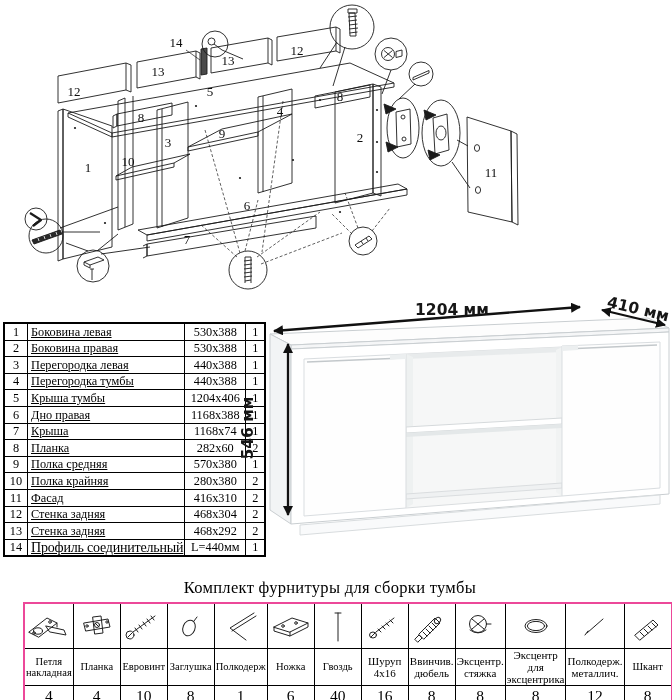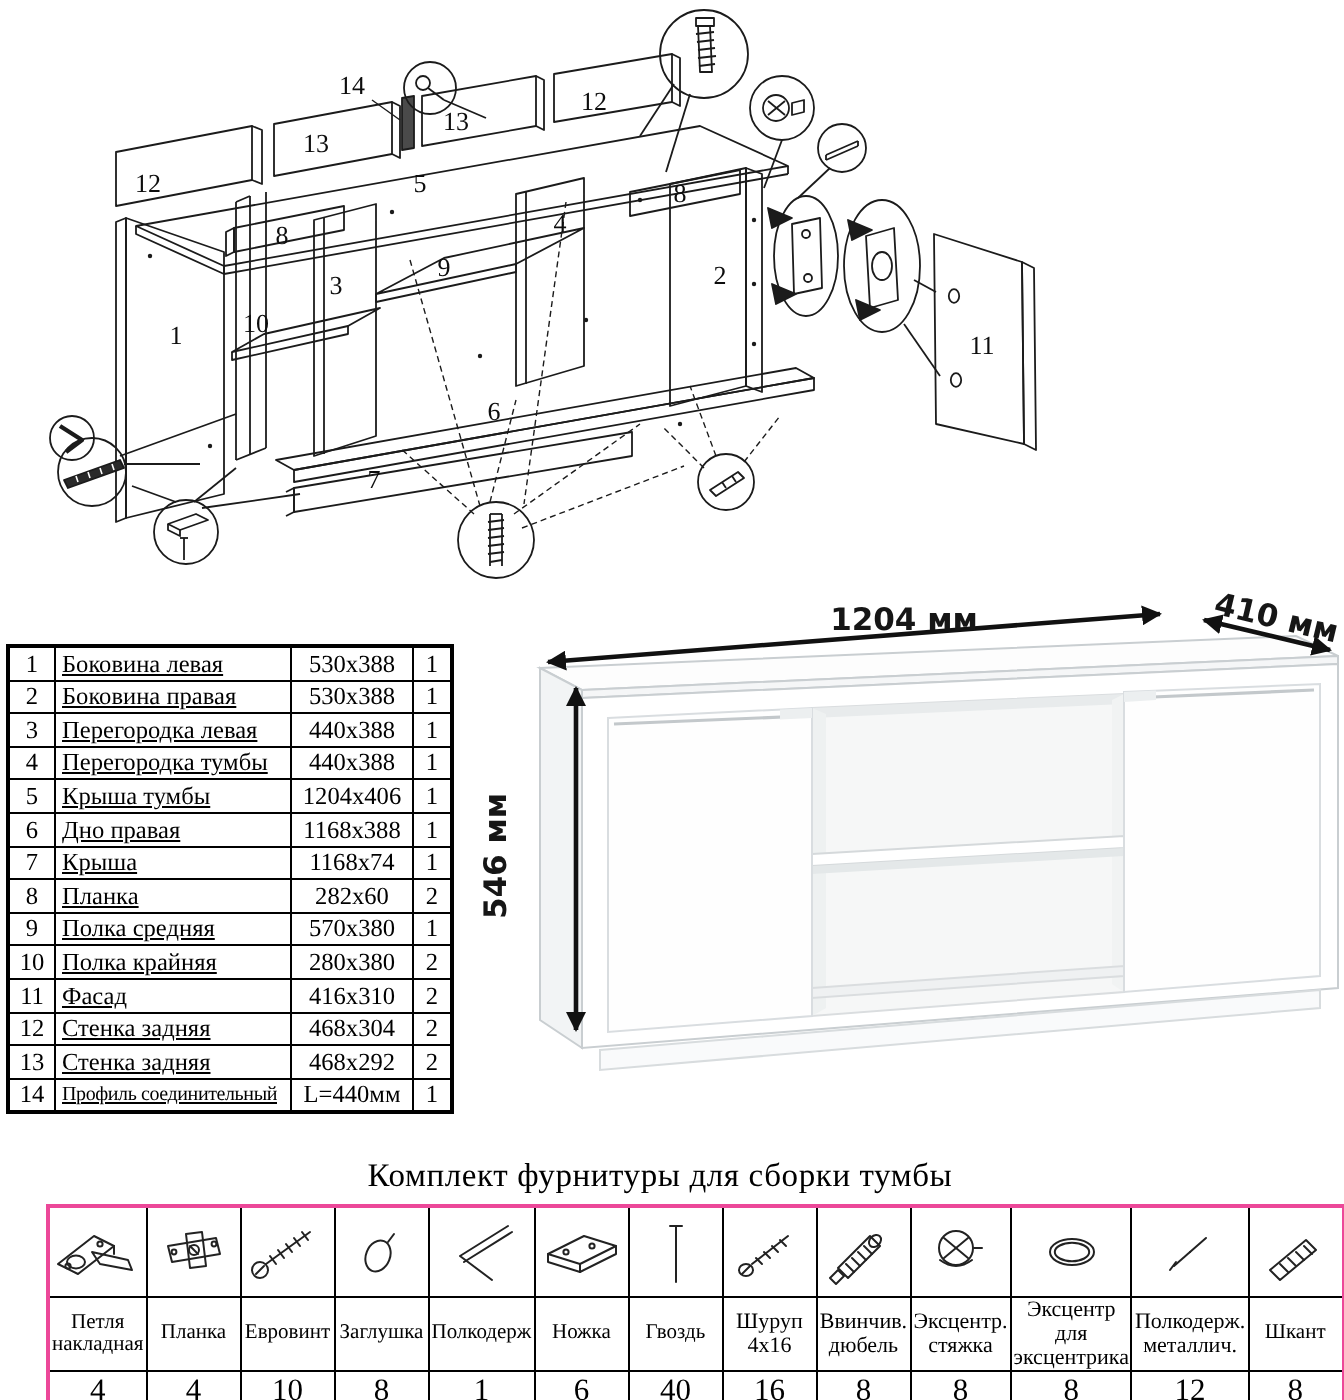--- a/index.html
+++ b/index.html
@@ -11,21 +11,21 @@
   .exploded{position:absolute;left:0;top:0;}
 
   
   .parts-table{position:absolute;left:3px;top:322px;border-collapse:collapse;border:2px solid #000;}
   .parts-table td{border:1px solid #000;font-size:12.3px;height:15.6px;line-height:1;
                   padding:0 1px;white-space:nowrap;}
   .parts-table td.c-num{width:20px;text-align:center;}
   .parts-table td.c-name{width:113px;padding-left:3px;text-decoration:underline;}
   .parts-table td.c-size{width:58px;text-align:center;}
   .parts-table td.c-qty{width:16px;text-align:center;}
-  .parts-table tr:last-child td.c-name{font-size:10px;letter-spacing:-0.2px;}
+  .parts-table tr:last-child td.c-name{font-size:14px;letter-spacing:-0.2px;}
 
   
   .render{position:absolute;left:240px;top:288px;}
   .dim-label{font-family:"DejaVu Sans",sans-serif;font-weight:bold;font-size:15.5px;fill:#161616;}
 
   
   .hw-title{position:absolute;left:0;top:578px;width:660px;text-align:center;
             font-size:16.5px;letter-spacing:0.3px;}
   .hw-table{position:absolute;left:23px;top:602px;border-collapse:collapse;border:2px solid #ec4899;
             table-layout:fixed;}

